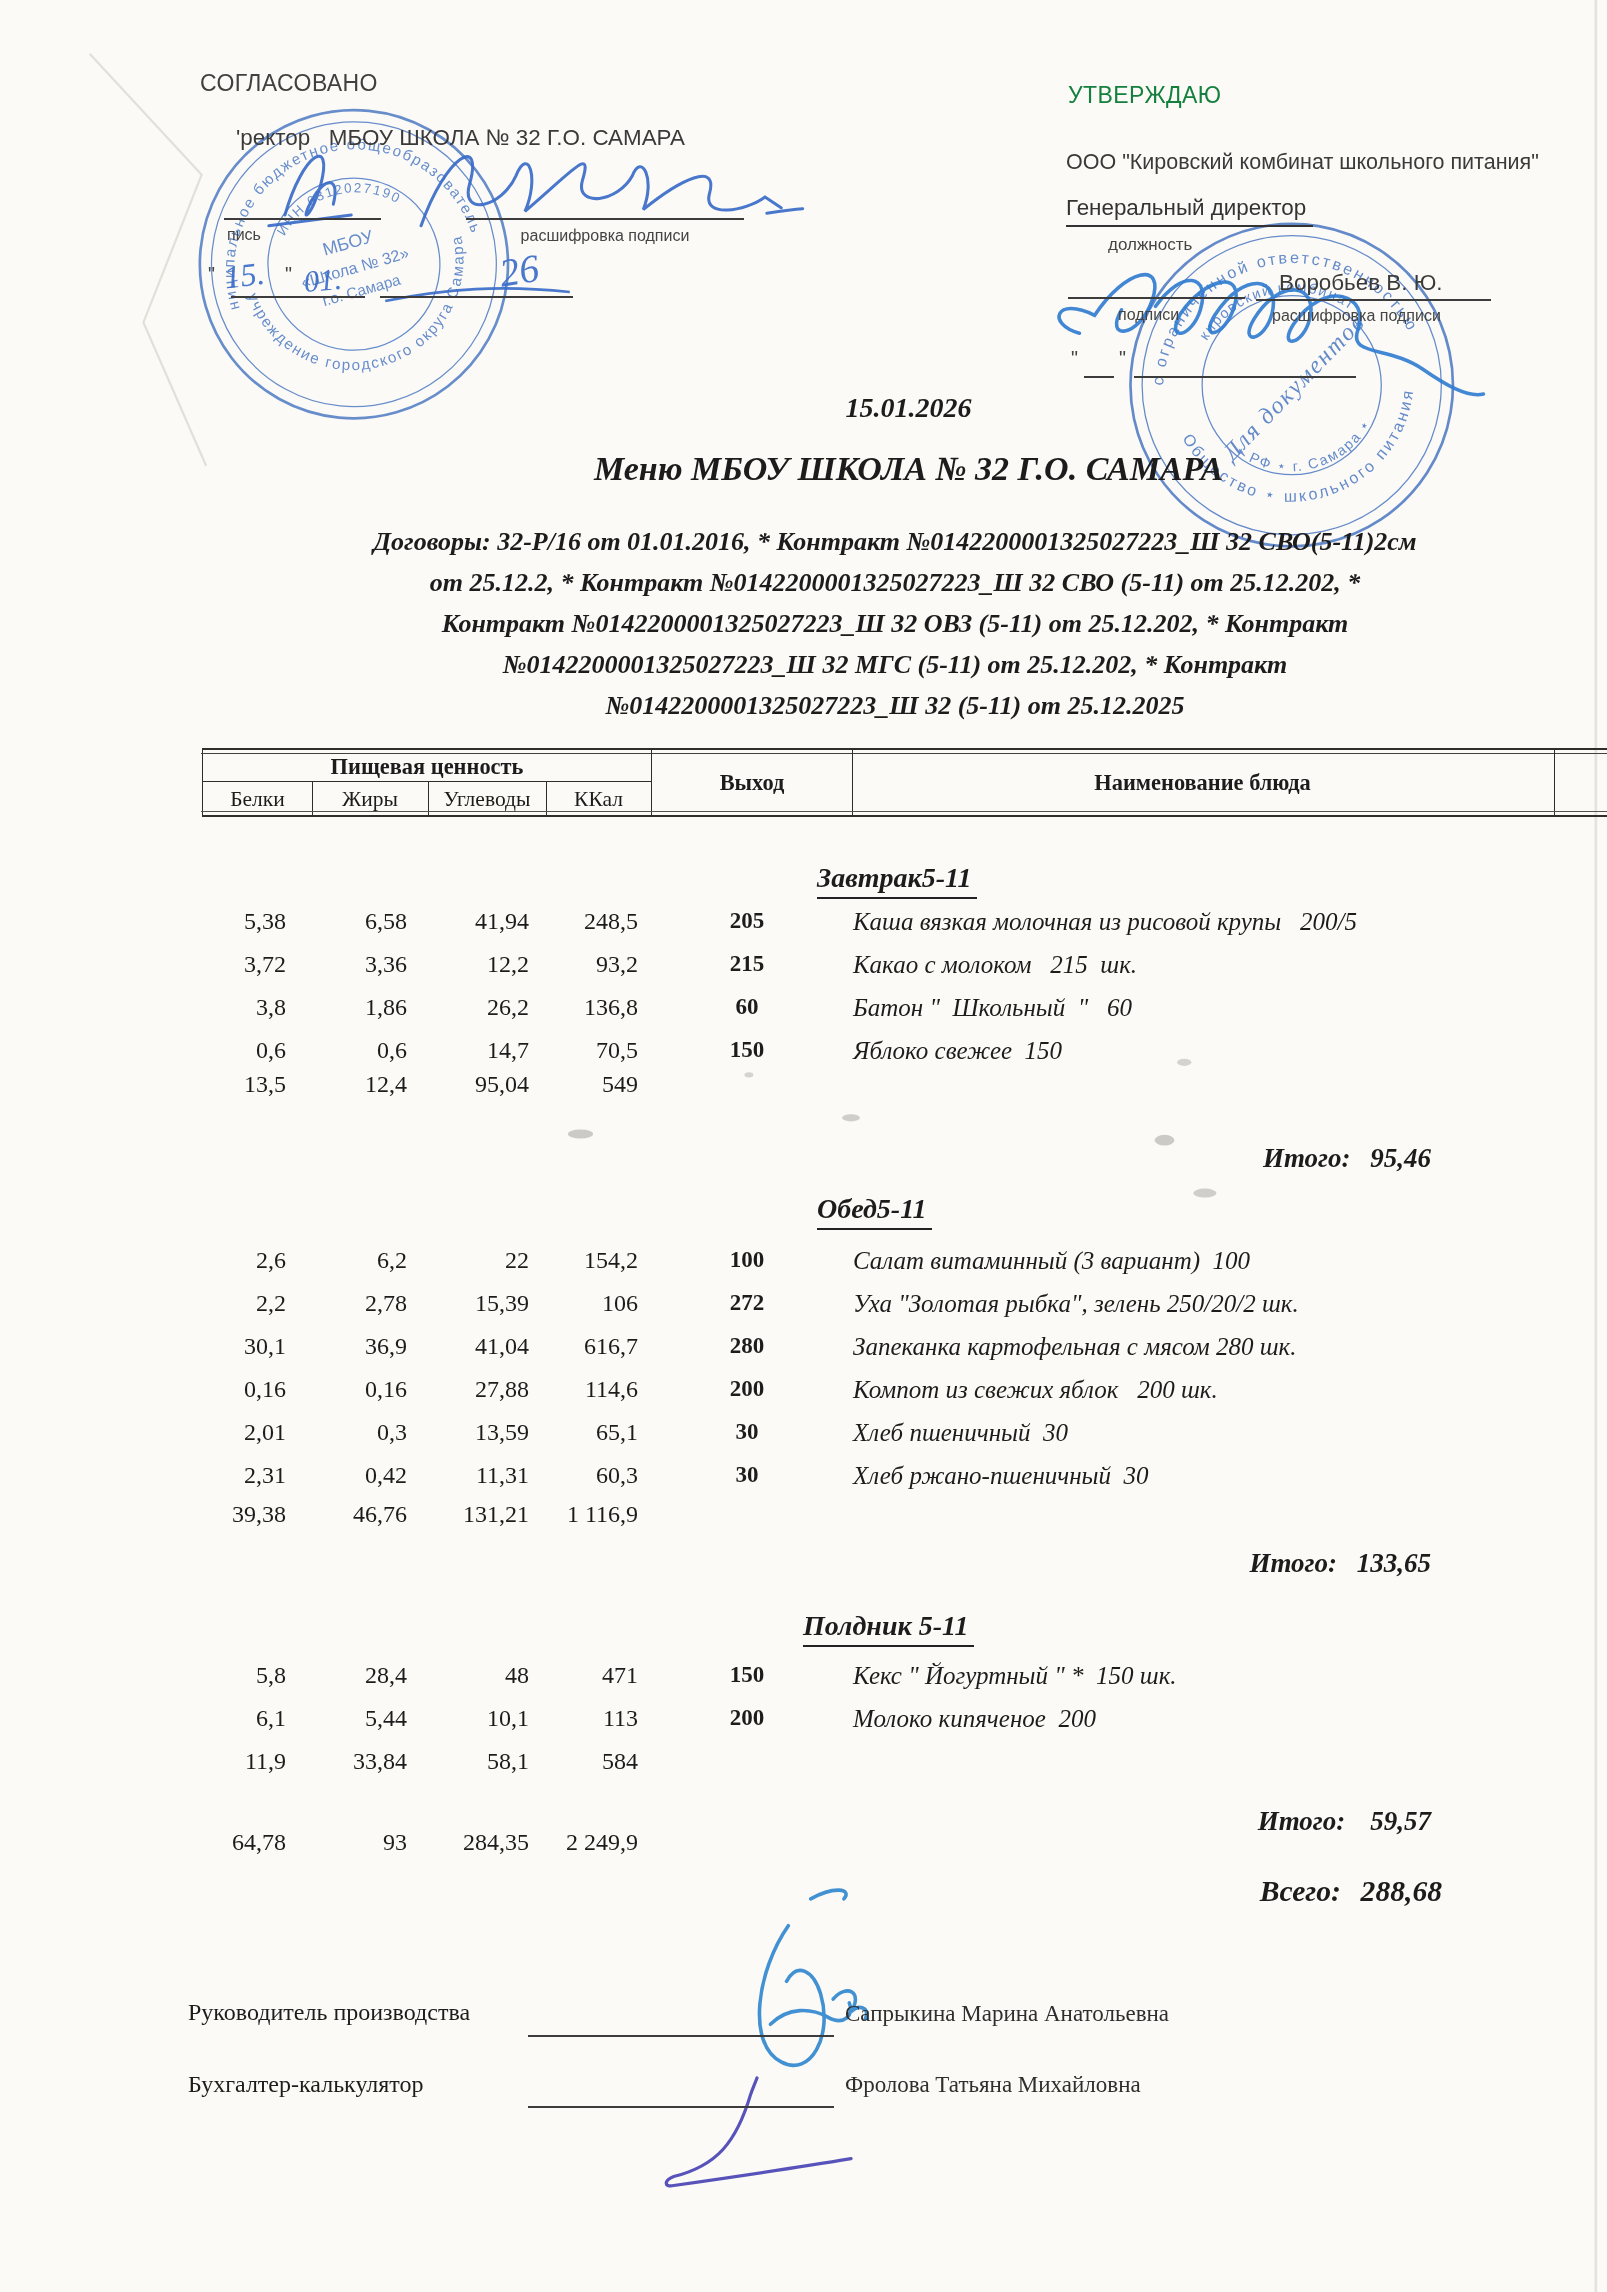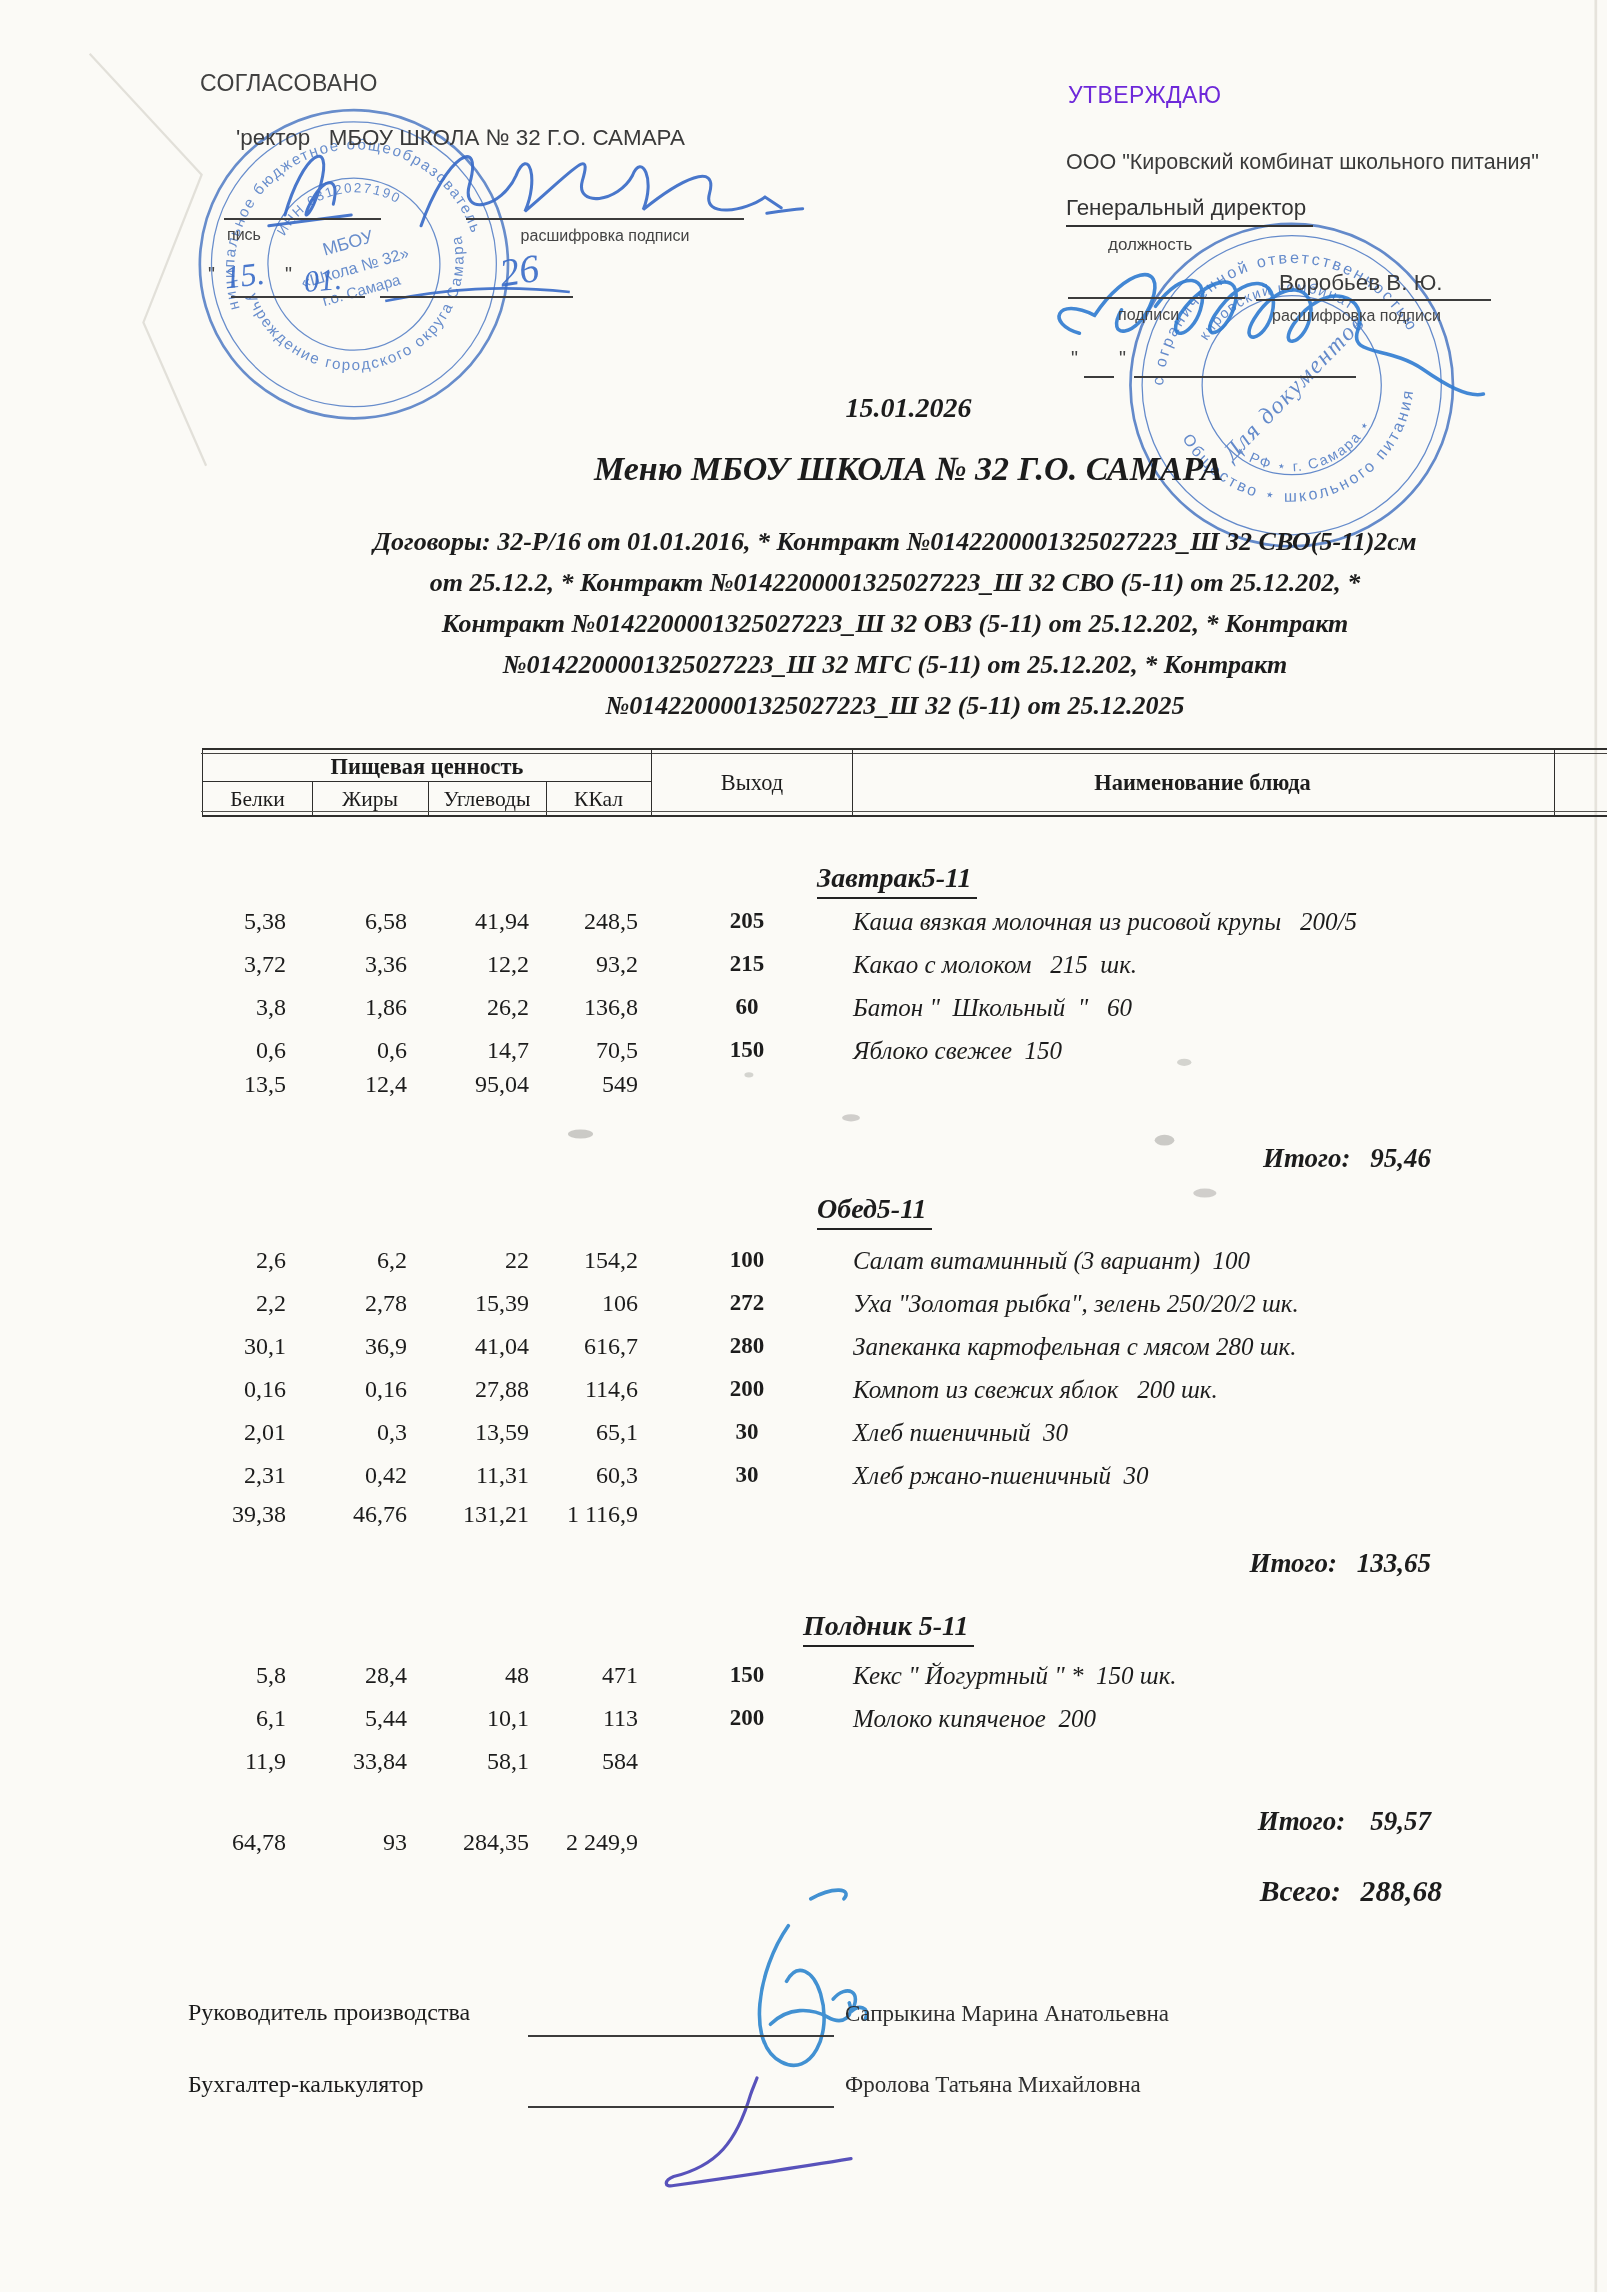--- a/index.html
+++ b/index.html
@@ -15,21 +15,21 @@
   #l-line1{left:224px;top:218px;width:157px;}
   #l-line2{left:466px;top:218px;width:278px;}
   #l-sign-label{left:227px;top:226px;font-size:16px;color:#444;}
   #l-transcript{left:466px;top:227px;width:278px;text-align:center;font-size:16px;color:#444;}
   #l-q1{left:208px;top:263px;font-size:19.7px;color:#444;}
   #l-q2{left:285px;top:263px;font-size:19.7px;color:#444;}
   #l-dline1{left:231px;top:296px;width:134px;}
   #l-dline2{left:380px;top:296px;width:193px;}
 
   
-  #utverzhdayu{left:1068px;top:82px;font-size:23px;color:#6d28d9;letter-spacing:0.4px;}
+  #utverzhdayu{left:1068px;top:82px;font-size:23px;color:#15803d;letter-spacing:0.4px;}
   #company{left:1066px;top:150px;font-size:21.5px;color:#3a3a3a;}
   #gendir{left:1066px;top:195px;font-size:22.4px;color:#333;border-bottom:2.2px solid #333;padding:0 7.2px 3.6px 0;}
   #dolzhnost{left:1108px;top:235px;font-size:17px;color:#444;}
   #r-line1{left:1068px;top:297px;width:177px;}
   #r-sign-label{left:1118px;top:306px;font-size:16px;color:#444;}
   #r-name{left:1279px;top:270px;font-size:22.4px;color:#3a3a3a;}
   #r-name-line{left:1256px;top:299px;width:235px;}
   #r-transcript{left:1272px;top:307px;font-size:16px;color:#444;}
   #r-q1{left:1071px;top:347px;font-size:19.7px;color:#444;}
   #r-q2{left:1119px;top:347px;font-size:19.7px;color:#444;}
@@ -48,21 +48,21 @@
   #thead::after{content:'';position:absolute;left:-1.8px;right:0;bottom:2.7px;border-bottom:0.9px solid #55534f;}
   .hv{position:absolute;top:0;bottom:0;border-left:1.6px solid #2f2e2c;}
   .hv-sub{position:absolute;top:31px;bottom:0;border-left:1.6px solid #2f2e2c;}
   #h-mid{position:absolute;left:0;top:31px;width:448px;border-top:1.8px solid #2f2e2c;}
   .hcell{position:absolute;text-align:center;}
   #h-pish{left:0;top:3.6px;width:448px;font-size:22.4px;font-weight:bold;}
   #h-belki{left:0;top:37px;width:109px;font-size:21.5px;}
   #h-zhiry{left:109px;top:37px;width:116px;font-size:21.5px;}
   #h-ugl{left:225px;top:37px;width:118px;font-size:21.5px;}
   #h-kkal{left:343px;top:37px;width:105px;font-size:21.5px;}
-  #h-vyhod{left:448px;top:0;width:202px;height:65px;line-height:65px;font-size:22.4px;font-weight:normal;border-radius:24px;}
+  #h-vyhod{left:448px;top:0;width:202px;height:65px;line-height:65px;font-size:22.4px;font-weight:bold;border-radius:24px;}
   #h-naim{left:649px;top:0;width:701px;height:65px;line-height:65px;font-size:22.4px;font-weight:bold;}
 
   
   .mrow{position:absolute;left:0;right:0;height:38px;font-size:24px;}
   .cell{position:absolute;top:0;white-space:pre;}
   .col-b{left:143px;width:143px;text-align:right;}
   .col-f{left:264px;width:143px;text-align:right;}
   .col-c{left:390px;width:139px;text-align:right;}
   .col-k{left:497px;width:141px;text-align:right;}
   .col-out{left:673px;width:148px;text-align:center;font-weight:bold;font-size:23px;}

